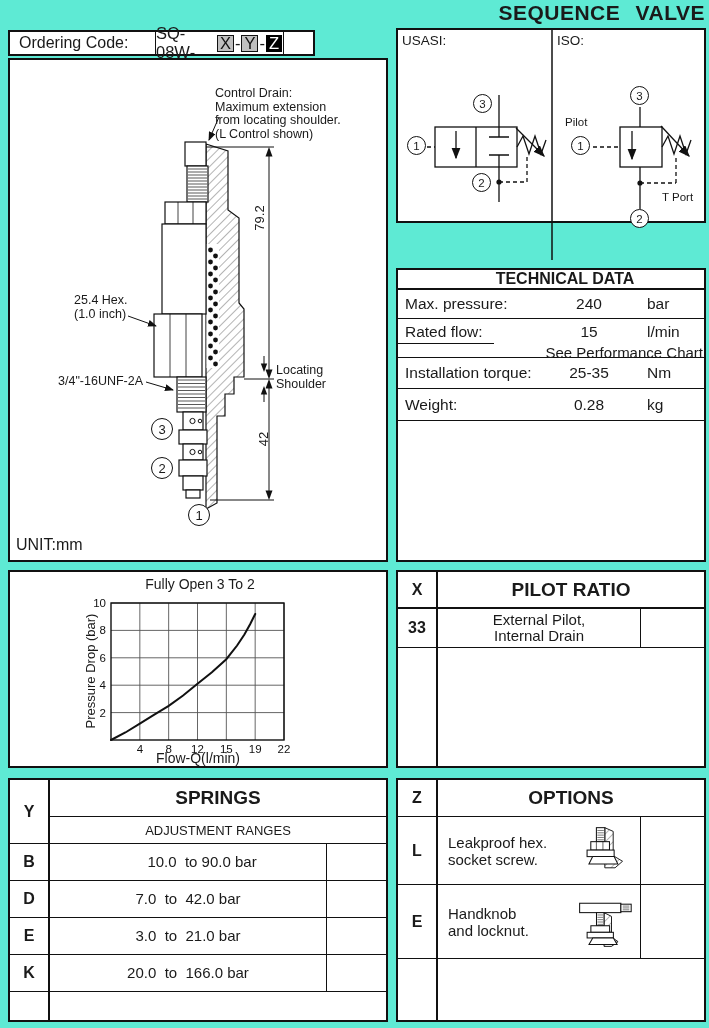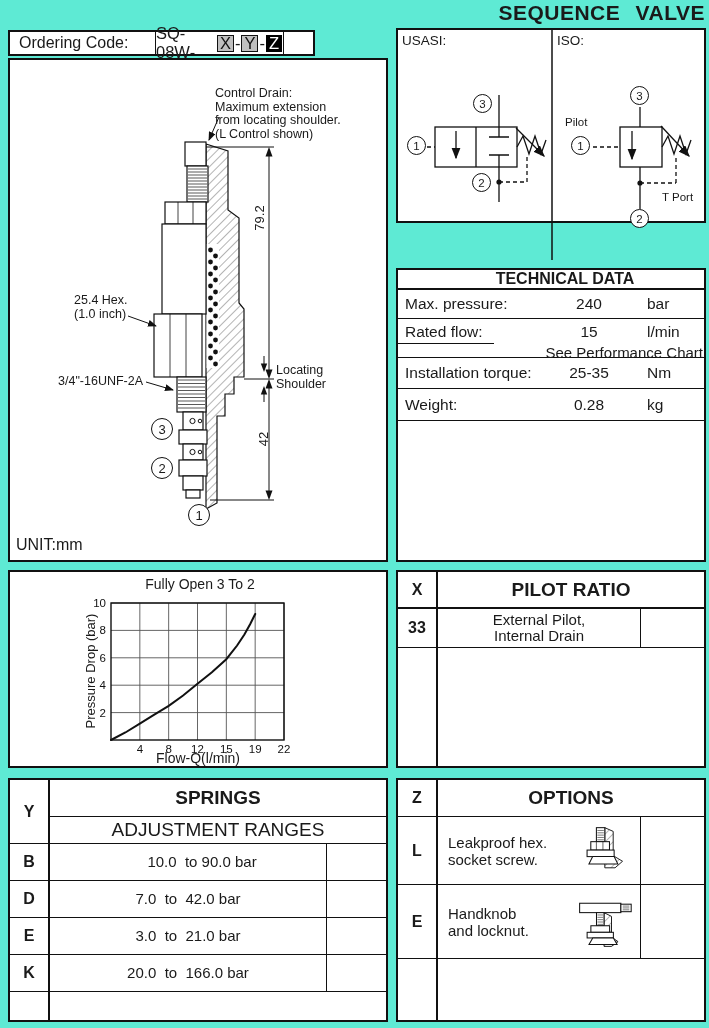--- a/index.html
+++ b/index.html
@@ -317,21 +317,21 @@
   <div class="box" style="left:8px;top:778px;width:380px;height:244px;">
     <div class="lcol" style="width:40px;">
       <div class="lcell bb15" style="height:64px;">Y</div>
       <div class="lcell bb15" style="height:37px;">B</div>
       <div class="lcell bb15" style="height:37px;">D</div>
       <div class="lcell bb15" style="height:37px;">E</div>
       <div class="lcell bb15" style="height:37px;">K</div>
     </div>
     <div style="margin-left:40px;">
       <div class="thead bb15" style="height:37px;">SPRINGS</div>
-      <div class="thead bb15" style="height:27px;font-weight:normal;font-size:19px;">ADJUSTMENT RANGES</div>
+      <div class="thead bb15" style="height:27px;font-weight:normal;font-size:13px;">ADJUSTMENT RANGES</div>
       <div class="trow bb15" style="height:37px;padding-left:28px;">
         <div class="tdesc ws-pre">10.0  to 90.0 bar</div>
         <div class="tempty" style="width:60px;"></div>
       </div>
       <div class="trow bb15" style="height:37px;">
         <div class="tdesc ws-pre">7.0  to  42.0 bar</div>
         <div class="tempty" style="width:60px;"></div>
       </div>
       <div class="trow bb15" style="height:37px;">
         <div class="tdesc ws-pre">3.0  to  21.0 bar</div>

